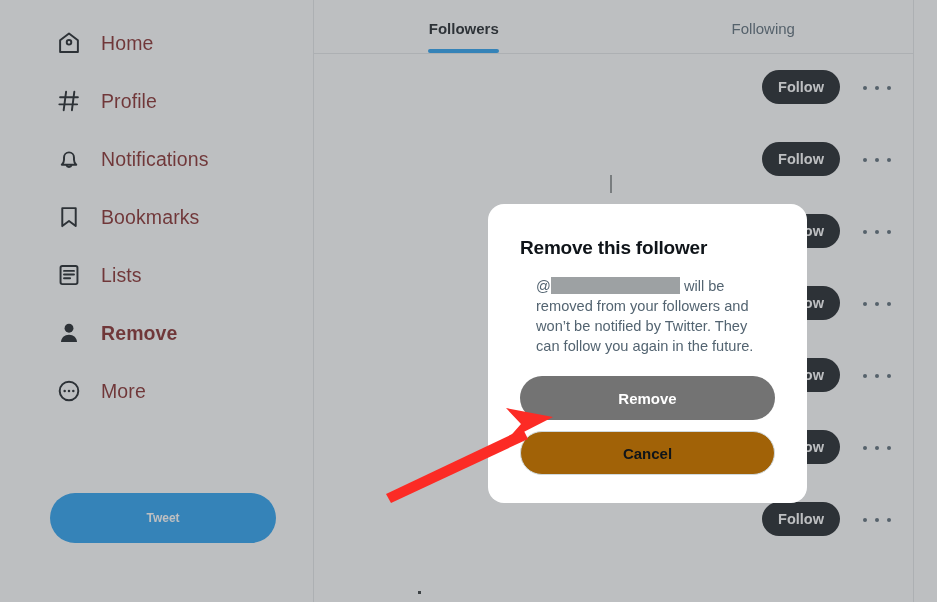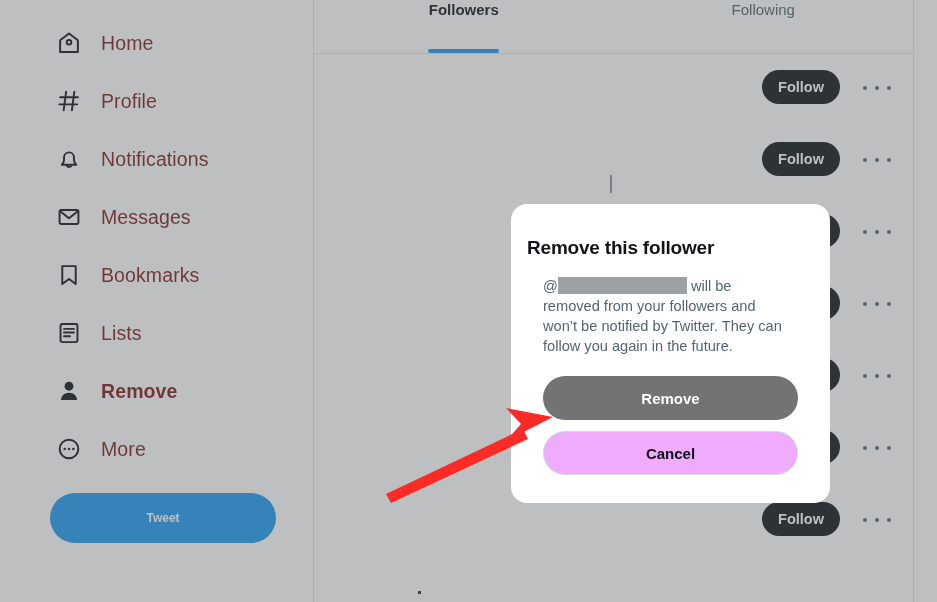--- a/index.html
+++ b/index.html
@@ -111,20 +111,21 @@
     height: 53px;
     border-bottom: 1px solid #e4e7e8;
   }
   .tab {
     flex: 1 1 50%;
     display: flex;
     align-items: flex-start;
     justify-content: center;
     position: relative;
     cursor: pointer;
+    padding-top: 19px;
     box-sizing: border-box;
   }
   .tab-label {
     font-size: 15px;
     color: #536471;
     line-height: 20px;
   }
   .tab.active .tab-label {
     color: #0f1419;
     font-weight: bold;
@@ -209,28 +210,28 @@
   
   .scrim {
     position: absolute;
     inset: 0;
     background: rgba(91, 96, 99, 0.4);
   }
 
   
   .modal {
     position: absolute;
-    left: 511px;
+    left: 488px;
     top: 204px;
     width: 319px;
     height: 299px;
     background: #ffffff;
     border-radius: 16px;
     box-sizing: border-box;
-    padding: 32px 32px 0 16px;
+    padding: 32px 32px 0 32px;
   }
   .modal-title {
     font-size: 19px;
     font-weight: bold;
     color: #0f1419;
     line-height: 24px;
     margin: 0 0 8px 0;
     letter-spacing: -0.2px;
   }
   .modal-body {
@@ -265,21 +266,21 @@
     box-sizing: border-box;
     cursor: pointer;
   }
   .btn-remove {
     background: #737373;
     color: #ffffff;
     border: none;
     margin-bottom: 11px;
   }
   .btn-cancel {
-    background: #f0abfc;
+    background: #a16207;
     color: #0f1419;
     border: 1px solid #cfd9de;
   }
 
   
   .arrow-overlay {
     position: absolute;
     inset: 0;
     pointer-events: none;
   }
@@ -316,29 +317,20 @@
         <div class="nav-item">
           <span class="nav-icon">
             <svg width="26" height="26" viewBox="0 0 24 24" fill="none" stroke="#0f1419" stroke-width="1.8" stroke-linejoin="round">
               <path d="M5.3 17.3h13.4c-1.6-1.3-2.1-2.6-2.1-4.6v-2.2a4.6 4.6 0 0 0-9.2 0v2.2c0 2-.5 3.3-2.1 4.6z"></path>
               <path d="M9.6 17.6a2.5 2.5 0 0 0 4.8 0"></path>
             </svg>
           </span>
           <span class="nav-label">Notifications</span>
         </div>
 
-        <div class="nav-item">
-          <span class="nav-icon">
-            <svg width="26" height="26" viewBox="0 0 24 24" fill="none" stroke="#0f1419" stroke-width="1.8" stroke-linejoin="round">
-              <rect x="3.3" y="5.6" width="17.4" height="12.8" rx="1.6"></rect>
-              <path d="M3.9 6.6 12 13.1l8.1-6.5"></path>
-            </svg>
-          </span>
-          <span class="nav-label">Messages</span>
-        </div>
 
         <div class="nav-item">
           <span class="nav-icon">
             <svg width="26" height="26" viewBox="0 0 24 24" fill="none" stroke="#0f1419" stroke-width="1.8" stroke-linejoin="round">
               <path d="M5.8 3.8h12.4v16.6L12 15.6l-6.2 4.8z"></path>
             </svg>
           </span>
           <span class="nav-label">Bookmarks</span>
         </div>
 

